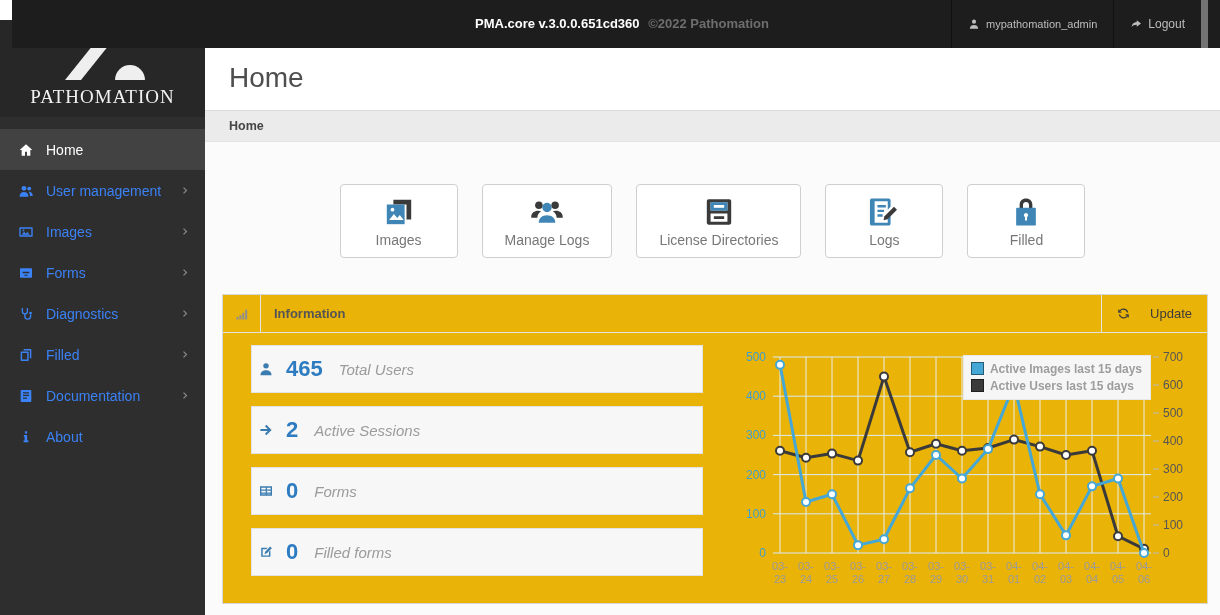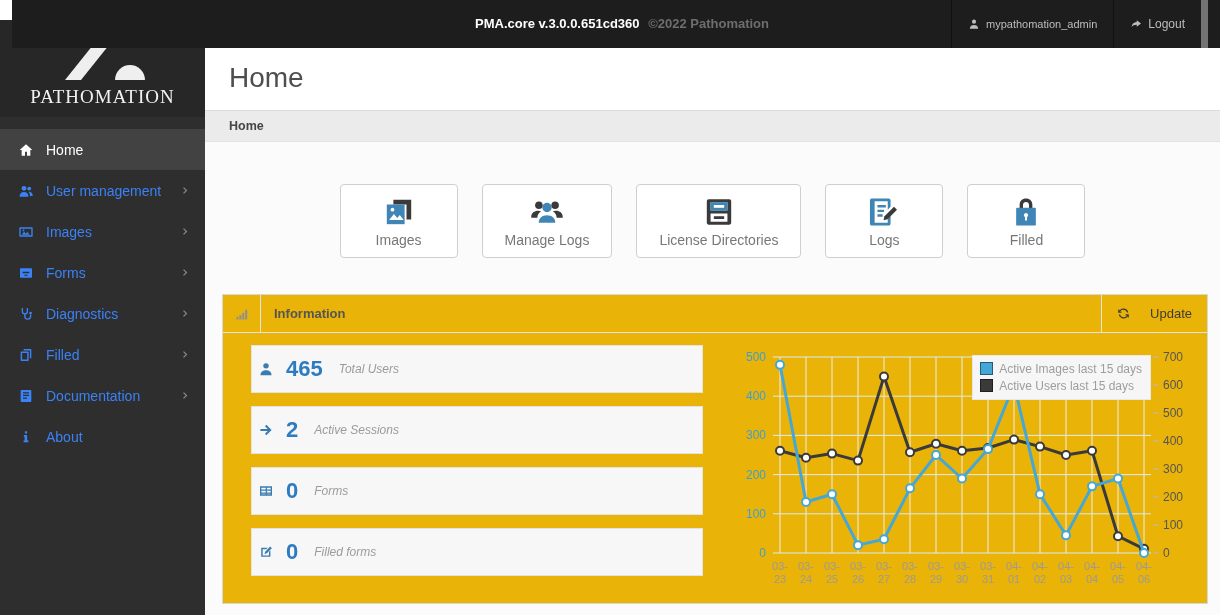--- a/index.html
+++ b/index.html
@@ -69,26 +69,26 @@
     border-left:1px solid #e3e3e3; padding:0 15px; font-size:13px; color:#3c3c3c; cursor:pointer; }
   .ph-update svg { width:13px; height:13px; fill:#3c3c3c; }
   .panel-body { display:flex; padding:12px 0 0 28px; }
 
   
   .stats { width:452px; }
   .stat-row { height:48px; background:#f7f7f7; border:1px solid #e3e3e3;
     display:flex; align-items:center; padding-left:6px; margin-bottom:13px; }
   .stat-row svg { width:16px; height:16px; fill:#3b7cb0; }
   .stat-value { font-size:22px; font-weight:bold; color:#2d7cc1; margin:0 10px 0 12px; }
-  .stat-label { font-size:12px; font-style:italic; color:#9b9b9b; margin-left:6px; }
+  .stat-label { font-size:15px; font-style:italic; color:#9b9b9b; margin-left:6px; }
 
   
   .chart-wrap { position:relative; margin-left:36px; margin-top:0; width:458px; height:252px; }
   .legend { position:absolute; top:10px; right:46px; background:#f6f6f6;
-    border:1px solid #e8e8e8; padding:4px 8px 5px 7px; }
+    border:1px solid #e8e8e8; padding:4px 8px 5px 7px;font-weight:bold; }
   .legend-row { display:flex; align-items:center; height:17px; }
   .legend-swatch { width:13px; height:13px; border:1px solid rgba(0,0,0,.45); margin-right:6px; }
   .legend-label { font-size:12px; color:#9d9d9d; white-space:nowrap; }
 </style>
 </head>
 <body>
 
 <svg width="0" height="0" style="position:absolute">
   <defs>
     <symbol id="i-home" viewBox="0 0 24 24">

